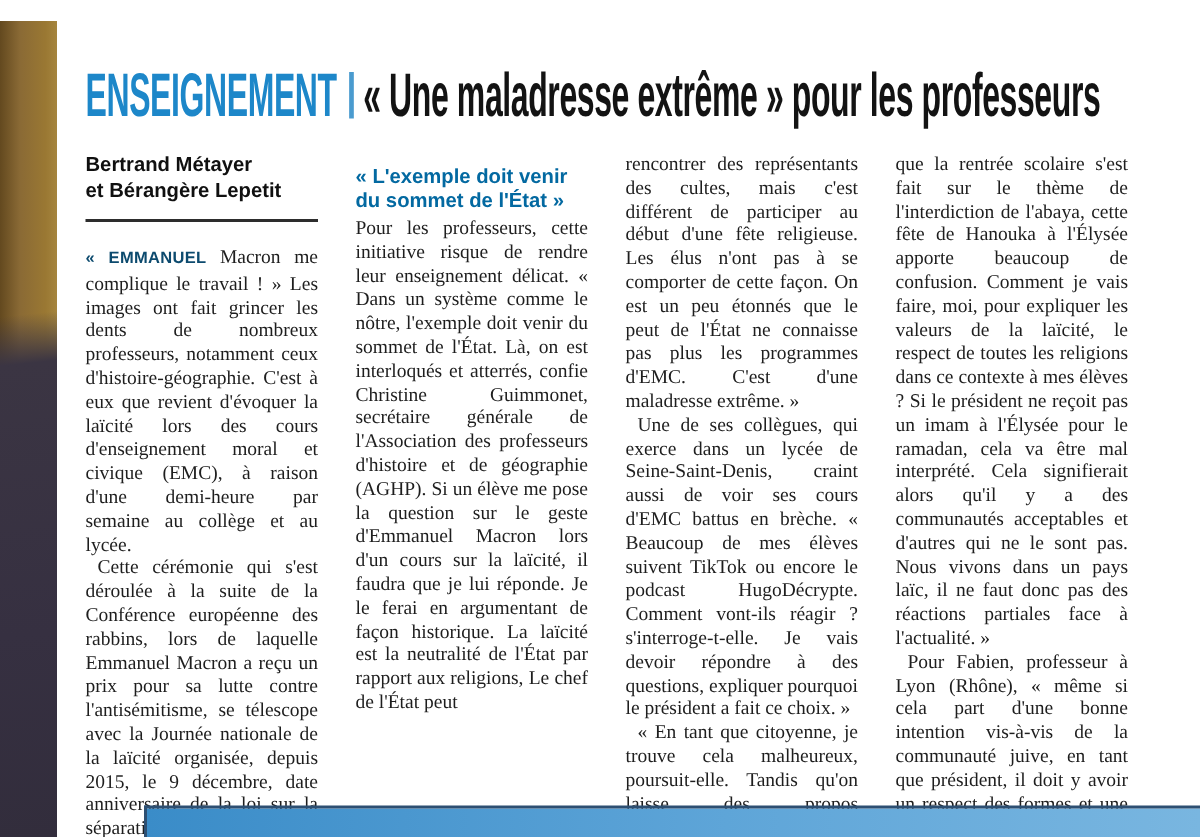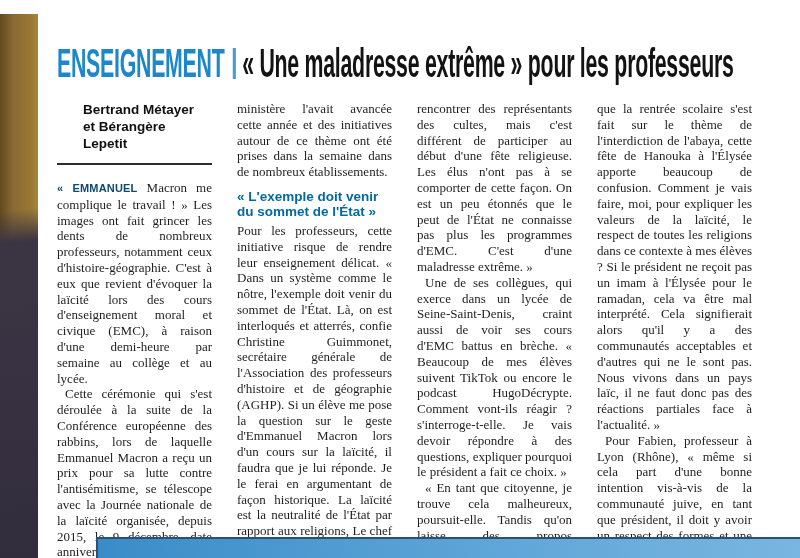--- a/index.html
+++ b/index.html
@@ -62,21 +62,20 @@
     -webkit-hyphens:auto;
   }
   .byline {
     font-family:"Liberation Sans", sans-serif;
     font-weight:bold;
     font-size:13.5px;
     line-height:17px;
     white-space:pre-line;
     text-align:left;
     color:#101010;
-    margin-left:26px;
   }
   .byline-rule {
     border:none;
     border-top:2px solid #2d2d2d;
     margin:11px 0 15px 0;
     width:100%;
   }
   .col p { margin:0; }
   .col p.ind { text-indent:8px;font-family:Liberation Serif, serif; }
   .subhead {
@@ -120,21 +119,20 @@
 
   <div class="col">
     <div class="byline">Bertrand Métayer
 et Bérangère Lepetit</div>
     <hr class="byline-rule">
     <p><span class="leadin">« EMMANUEL</span><span> Macron me complique le travail ! » Les images ont fait grincer les dents de nombreux professeurs, notamment ceux d'histoire-géographie. C'est à eux que revient d'évoquer la laïcité lors des cours d'enseignement moral et civique (EMC), à raison d'une demi-heure par semaine au collège et au lycée.</span></p>
     <p class="ind">Cette cérémonie qui s'est déroulée à la suite de la Conférence européenne des rabbins, lors de laquelle Emmanuel Macron a reçu un prix pour sa lutte contre l'antisémitisme, se télescope avec la Journée nationale de la laïcité organisée, depuis 2015, le 9 décembre, date anniversaire de la loi sur la séparation des Églises et de l'État de 1905. Le</p>
   </div>
 
   <div class="col">
-    <p>ministère l'avait avancée cette année et des initiatives autour de ce thème ont été prises dans la semaine dans de nombreux établissements.</p>
     <div class="subhead">« L'exemple doit venir
 du sommet de l'État »</div>
     <p>Pour les professeurs, cette initiative risque de rendre leur enseignement délicat. « Dans un système comme le nôtre, l'exemple doit venir du sommet de l'État. Là, on est interloqués et atterrés, confie Christine Guimmonet, secrétaire générale de l'Association des professeurs d'histoire et de géographie (AGHP). Si un élève me pose la question sur le geste d'Emmanuel Macron lors d'un cours sur la laïcité, il faudra que je lui réponde. Je le ferai en argumentant de façon historique. La laïcité est la neutralité de l'État par rapport aux religions, Le chef de l'État peut</p>
   </div>
 
   <div class="col">
     <p>rencontrer des représentants des cultes, mais c'est différent de participer au début d'une fête religieuse. Les élus n'ont pas à se comporter de cette façon. On est un peu étonnés que le peut de l'État ne connaisse pas plus les programmes d'EMC. C'est d'une maladresse extrême. »</p>
     <p class="ind">Une de ses collègues, qui exerce dans un lycée de Seine-Saint-Denis, craint aussi de voir ses cours d'EMC battus en brèche. « Beaucoup de mes élèves suivent TikTok ou encore le podcast HugoDécrypte. Comment vont-ils réagir ? s'interroge-t-elle. Je vais devoir répondre à des questions, expliquer pourquoi le président a fait ce choix. »</p>
     <p class="ind">« En tant que citoyenne, je trouve cela malheureux, poursuit-elle. Tandis qu'on laisse des propos islamophobes polluer le débat public,</p>
   </div>

